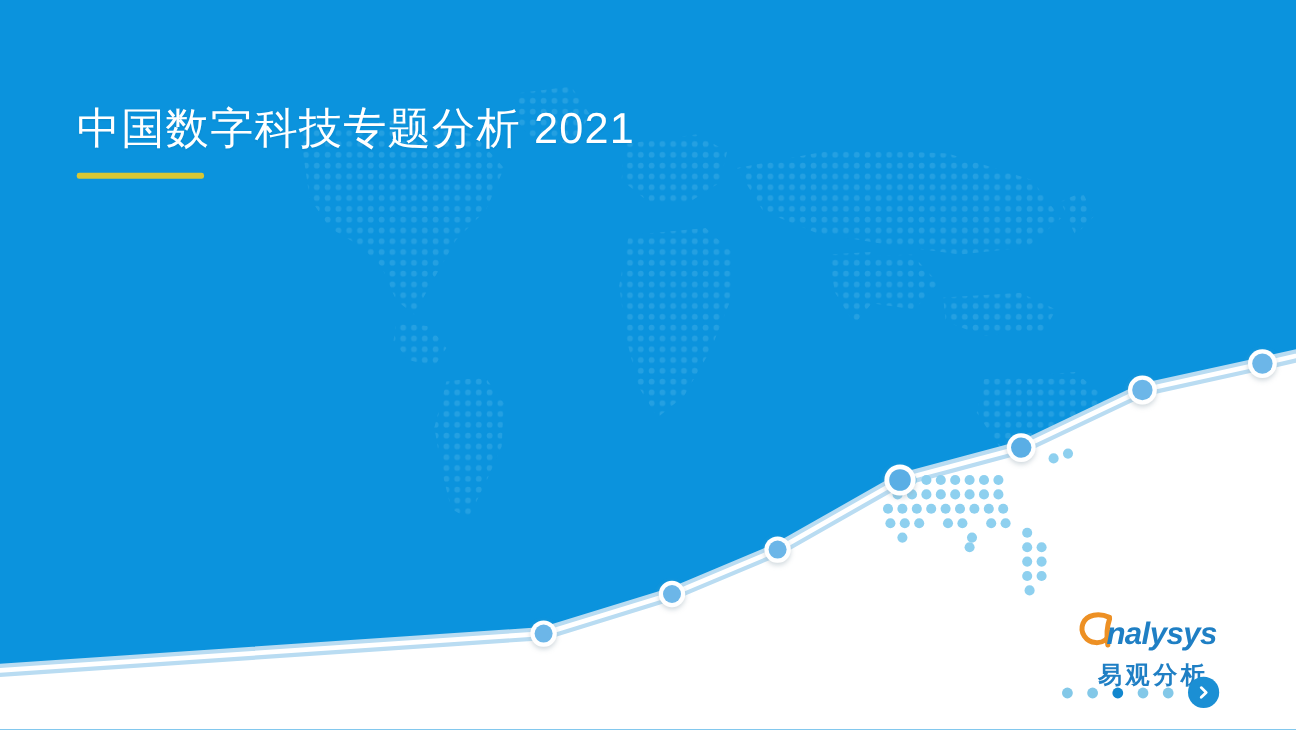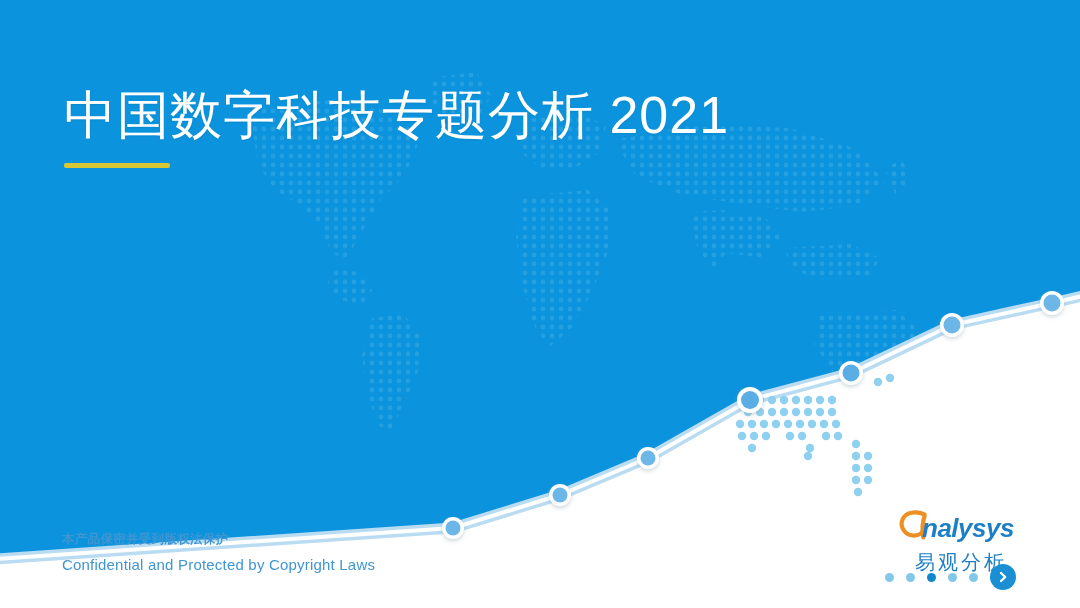--- a/index.html
+++ b/index.html
@@ -36,21 +36,21 @@
 
   
   .title-block {
     position:absolute;
     left:64px;
     top:86px;
     z-index:6;
   }
   .title {
     color:#ffffff;
-    font-size:52px;
+    font-size:36px;
     font-weight:300;
     letter-spacing:1px;
     line-height:1.15;
     white-space:nowrap;
     text-shadow:0 1px 2px rgba(0,0,0,.07);
   }
   .title-rule {
     margin-top:17px;
     width:106px;
     height:5px;
@@ -87,21 +87,21 @@
     z-index:8;
     width:130px;
     text-align:center;
     margin-top:32px;
   }
   .logo-mark { display:block; }
   .logo-cn {
     margin-top:1px;
     color:#1f7fc4;
     font-size:20px;
-    font-weight:normal;
+    font-weight:bold;
     letter-spacing:3px;
   }
 
   
   .pager {
     position:absolute;
     right:64px;
     bottom:18px;
     z-index:9;
     display:flex;
@@ -251,24 +251,20 @@
       <circle cx="952" cy="325" r="8.5" fill="#6cb6e8"></circle>
       <circle cx="1052" cy="303" r="8.5" fill="#6cb6e8"></circle>
     </g>
   </svg>
 
   <div class="title-block">
     <div class="title">中国数字科技专题分析 2021</div>
     <div class="title-rule"></div>
   </div>
 
-  <div class="footer-note">
-    <div class="cn">本产品保密并受到版权法保护</div>
-    <div class="en">Confidential and Protected by Copyright Laws</div>
-  </div>
 
   <div class="logo">
     <svg class="logo-mark" width="130" height="40" viewBox="0 0 130 40" aria-hidden="true">
 
       <path d="M28.5,6.5 C20,2.5 9.5,4 6.5,11.5 C3.5,19 9,27 17,27.5
                C23,27.9 27.5,24.5 28.6,19" fill="none" stroke="#ed9024" stroke-width="4.2" stroke-linecap="round"></path>
       <path d="M28.6,8 C26.5,14 26,22 27.2,29.5" fill="none" stroke="#ed9024" stroke-width="4.2" stroke-linecap="round"></path>
       <text x="26" y="29" fill="#1f7fc4" font-family="Liberation Sans, sans-serif" font-size="26" font-style="italic" font-weight="bold" letter-spacing="-0.5">nalysys</text>
     </svg>
     <div class="logo-cn">易观分析</div>

